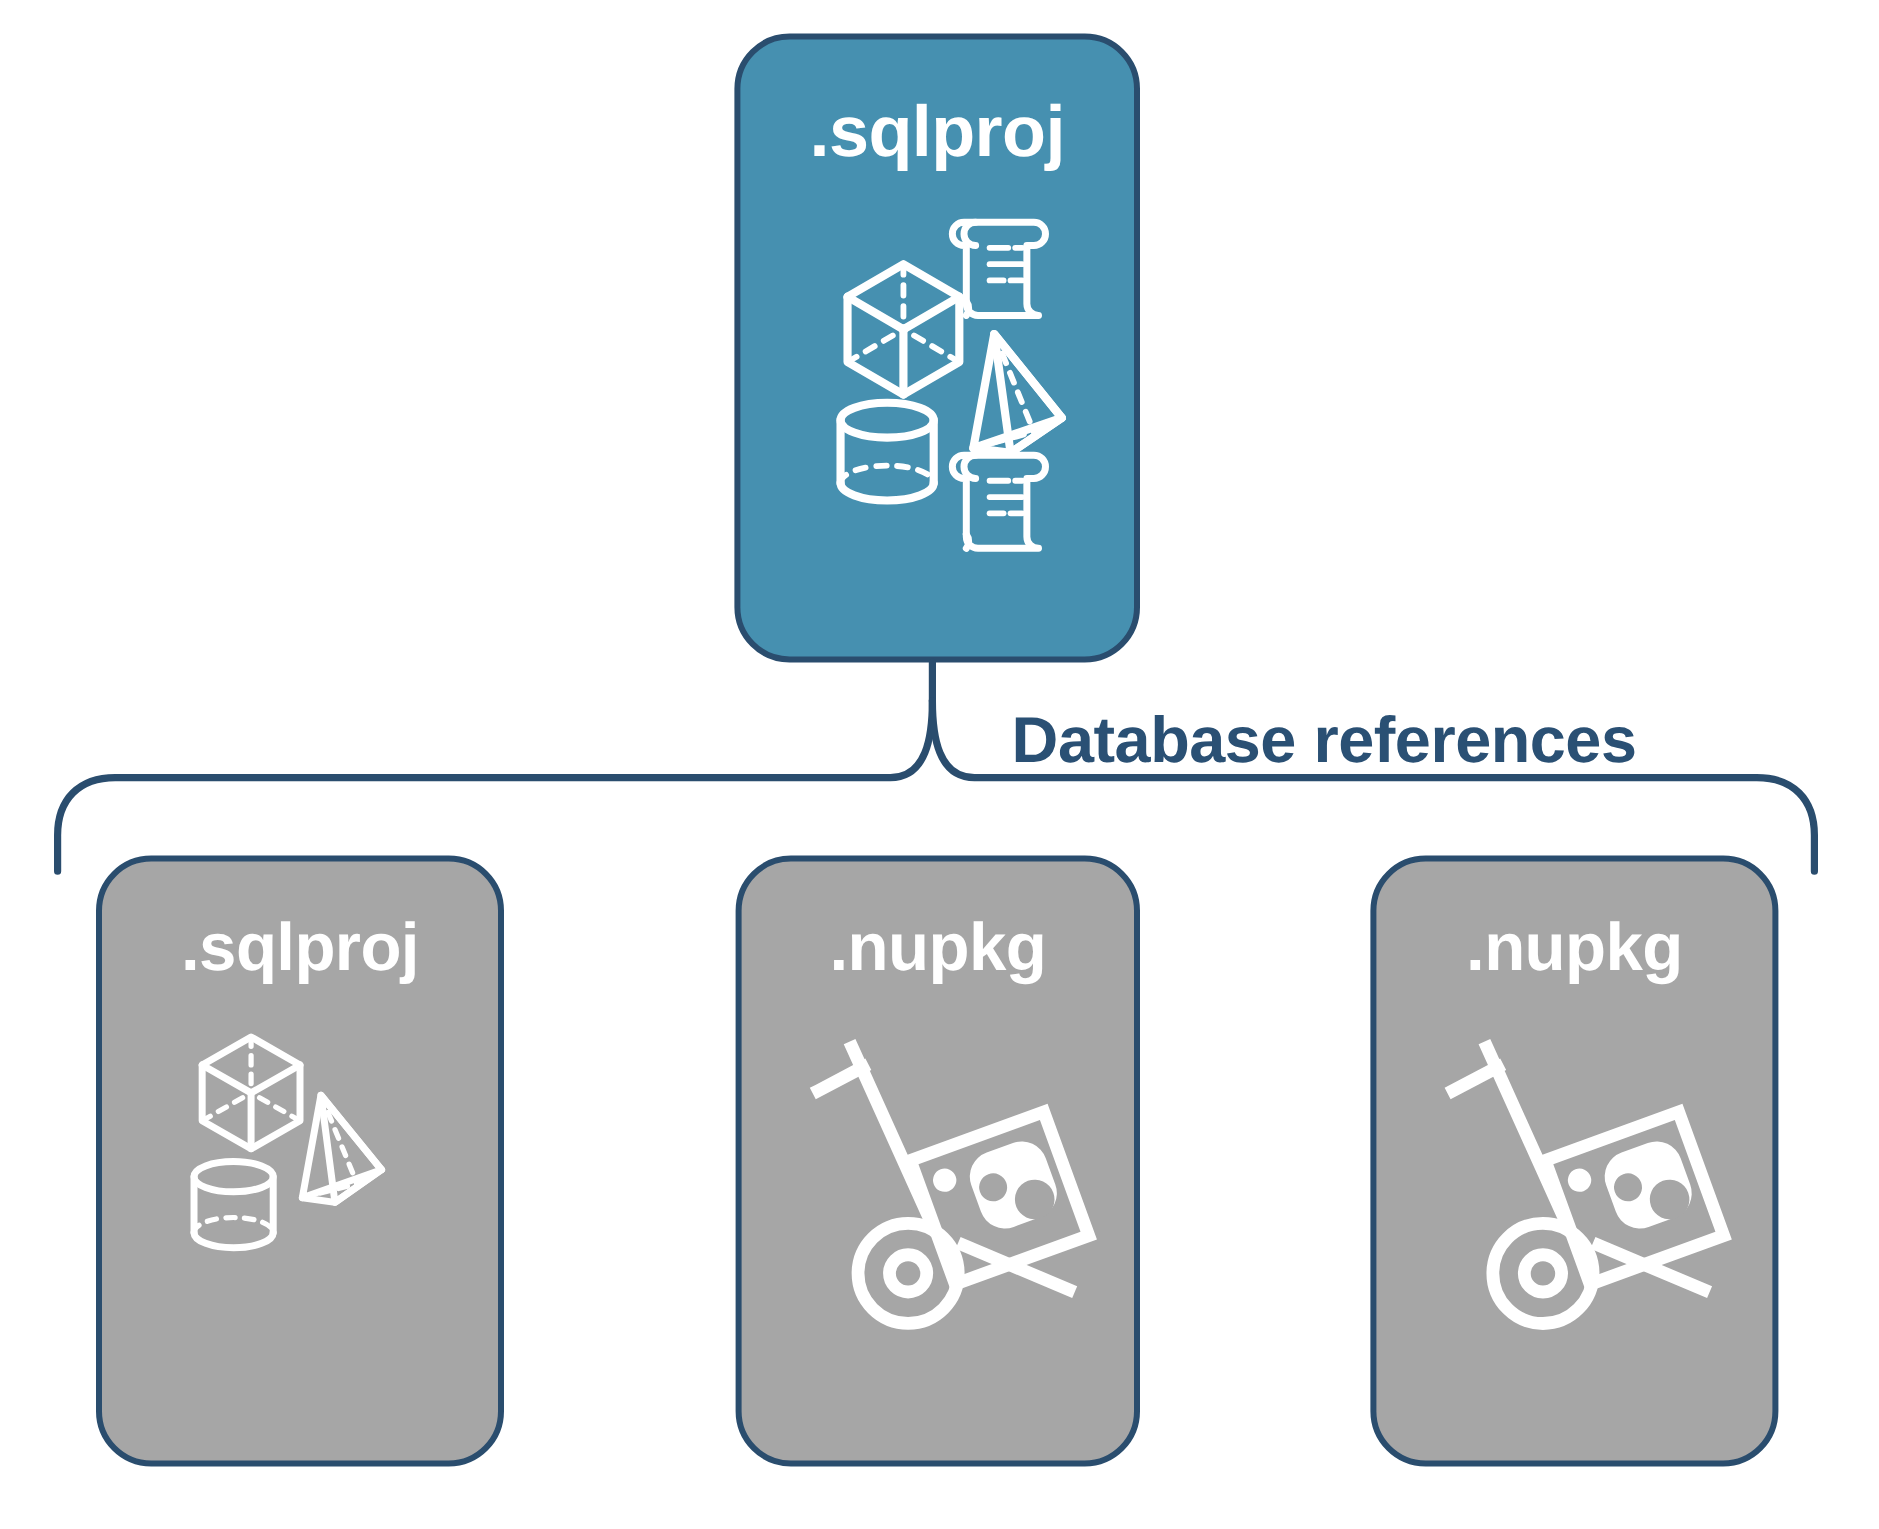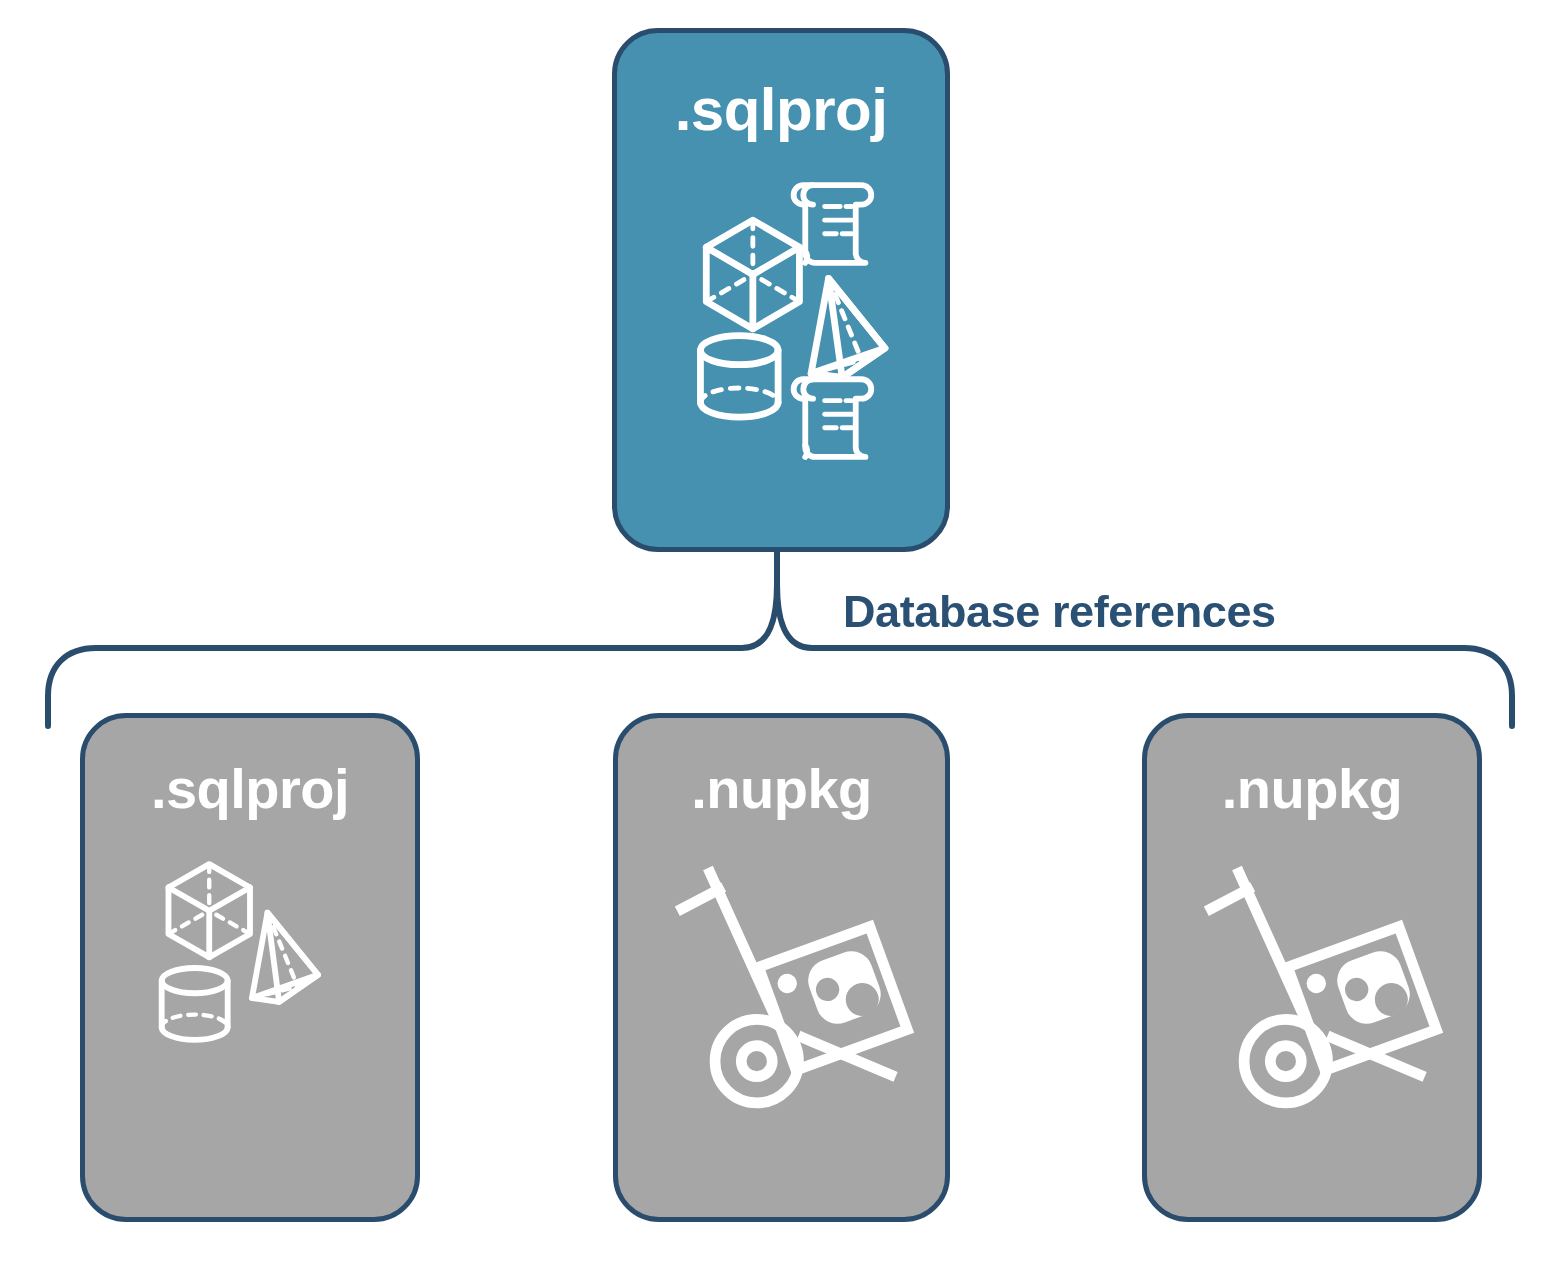--- a/index.html
+++ b/index.html
@@ -69,21 +69,21 @@
     top: 0;
     width: 1566px;
     height: 1274px;
     pointer-events: none;
   }
 
   .edge-label {
     position: absolute;
     left: 843px;
     top: 586px;
-    font-size: 45px;
+    font-size: 54px;
     font-weight: bold;
     color: #2a5074;
     letter-spacing: -0.4px;
     white-space: nowrap;
   }
 </style>
 </head>
 <body>
 
 <div id="canvas">

